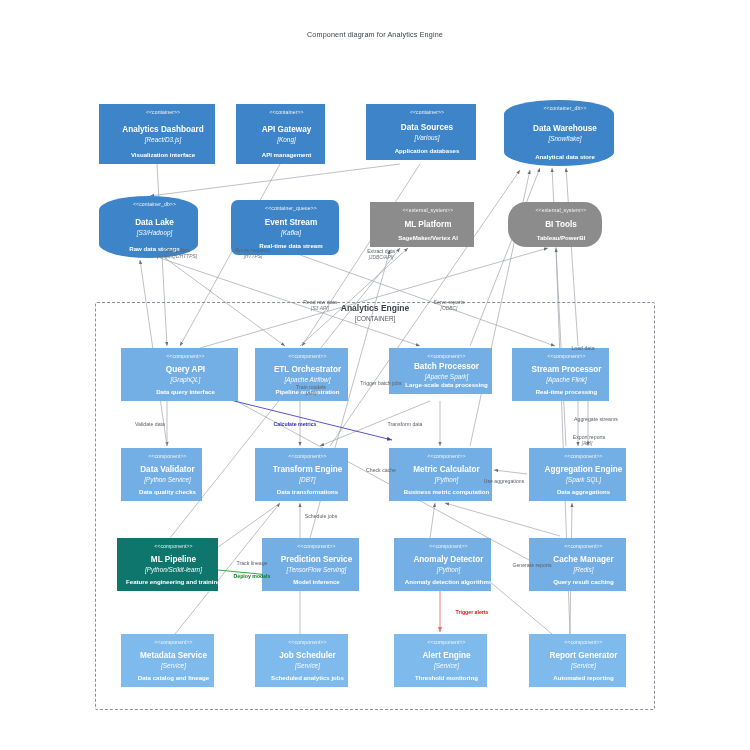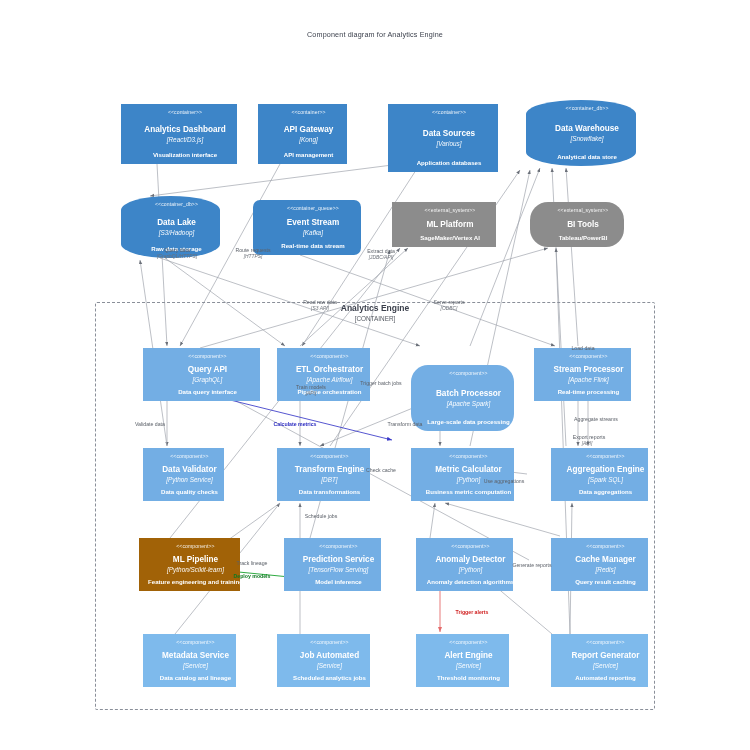--- a/index.html
+++ b/index.html
@@ -64,21 +64,20 @@
   .node {
     position: absolute;
     color: #ffffff;
     text-align: center;
     padding: 5px 4px 5px 16px;
     display: flex;
     flex-direction: column;
     justify-content: space-between;
     align-items: center;
     overflow: hidden;
-    margin-left: 22px;
   }
   .node .stereotype {
     font-size: 5.1px;
     line-height: 7px;
     opacity: 0.92;
     white-space: nowrap;
     letter-spacing: 0.1px;
   }
   .node .nname {
     font-size: 8.2px;
@@ -108,21 +107,21 @@
   .t-container { background: #3d85c8; }
   
   .t-external { background: #8c8c8c; }
   
   .t-queue { background: #3d85c8; border-radius: 7px; }
   
   .t-component { background: #73aee4; }
   
   .t-component-light { background: #7ebaec; }
   
-  .t-highlight { background: #a16207; }
+  .t-highlight { background: #0f766e; }
 
   
   .t-db {
     background: #3d85c8;
     border-radius: 50% / 14px;
   }
 
   
   .elabel {
     position: absolute;
@@ -237,21 +236,21 @@
         <div class="ndesc">Visualization interface</div>
       </div>
       <div class="node t-container" style="left: 236px; top: 104px; width: 89px; height: 60px;">
         <div class="stereotype">&lt;&lt;container&gt;&gt;</div>
         <div class="mid">
           <div class="nname">API Gateway</div>
           <div class="ntech">[Kong]</div>
         </div>
         <div class="ndesc">API management</div>
       </div>
-      <div class="node t-container" style="left: 366px; top: 104px; width: 110px; height: 68px;">
+      <div class="node t-container" style="left: 366px; top: 104px; width: 110px; height: 56px;">
         <div class="stereotype">&lt;&lt;container&gt;&gt;</div>
         <div class="mid">
           <div class="nname">Data Sources</div>
           <div class="ntech">[Various]</div>
         </div>
         <div class="ndesc">Application databases</div>
       </div>
       <div class="node t-db" style="left: 504px; top: 100px; width: 110px; height: 66px;">
         <div class="stereotype">&lt;&lt;container_db&gt;&gt;</div>
         <div class="mid">
@@ -299,21 +298,21 @@
         <div class="ndesc">Data query interface</div>
       </div>
       <div class="node t-component" style="left: 255px; top: 348px; width: 93px; height: 53px;">
         <div class="stereotype">&lt;&lt;component&gt;&gt;</div>
         <div class="mid">
           <div class="nname">ETL Orchestrator</div>
           <div class="ntech">[Apache Airflow]</div>
         </div>
         <div class="ndesc">Pipeline orchestration</div>
       </div>
-      <div class="node t-component" style="left: 389px; top: 365px; width: 103px; height: 66px; border-radius: 17px;">
+      <div class="node t-component" style="left: 389px; top: 348px; width: 103px; height: 46px;">
         <div class="stereotype">&lt;&lt;component&gt;&gt;</div>
         <div class="mid">
           <div class="nname">Batch Processor</div>
           <div class="ntech">[Apache Spark]</div>
         </div>
         <div class="ndesc">Large-scale data processing</div>
       </div>
       <div class="node t-component" style="left: 512px; top: 348px; width: 97px; height: 53px;">
         <div class="stereotype">&lt;&lt;component&gt;&gt;</div>
         <div class="mid">
@@ -390,21 +389,21 @@
         <div class="stereotype">&lt;&lt;component&gt;&gt;</div>
         <div class="mid">
           <div class="nname">Metadata Service</div>
           <div class="ntech">[Service]</div>
         </div>
         <div class="ndesc">Data catalog and lineage</div>
       </div>
       <div class="node t-component-light" style="left: 255px; top: 634px; width: 93px; height: 53px;">
         <div class="stereotype">&lt;&lt;component&gt;&gt;</div>
         <div class="mid">
-          <div class="nname">Job Automated</div>
+          <div class="nname">Job Scheduler</div>
           <div class="ntech">[Service]</div>
         </div>
         <div class="ndesc">Scheduled analytics jobs</div>
       </div>
       <div class="node t-component-light" style="left: 394px; top: 634px; width: 93px; height: 53px;">
         <div class="stereotype">&lt;&lt;component&gt;&gt;</div>
         <div class="mid">
           <div class="nname">Alert Engine</div>
           <div class="ntech">[Service]</div>
         </div>

